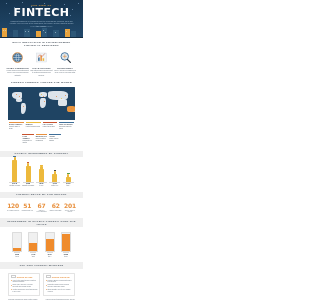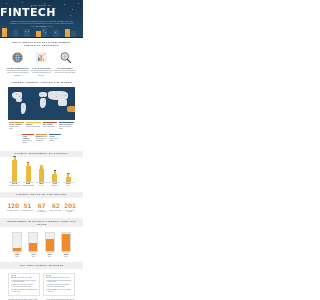--- a/index.html
+++ b/index.html
@@ -20,21 +20,21 @@
   }
   .stars { position: absolute; inset: 0; }
   .star { position: absolute; width: 1px; height: 1px; background: #6f93b4; opacity: .8; }
   .hero-eyebrow {
     position: absolute; top: 4px; left: 0; right: 0;
     text-align: center; color: #e8a33d;
     font-size: 2.4px; letter-spacing: .5px; font-weight: bold;
   }
   .hero-title {
     position: absolute; top: 7px; left: 0; right: 0;
-    text-align: left; color: #ffffff;
+    text-align: center; color: #ffffff;
     font-size: 11px; font-weight: bold; letter-spacing: .4px;
     line-height: 11px;
     font-family: "DejaVu Sans", sans-serif;
   }
   .hero-sub {
     position: absolute; top: 19.5px; left: 9px; right: 9px;
     text-align: center; color: #9fb8cd;
     font-size: 1.9px; line-height: 2.6px;
   }
   .hero-byline {

